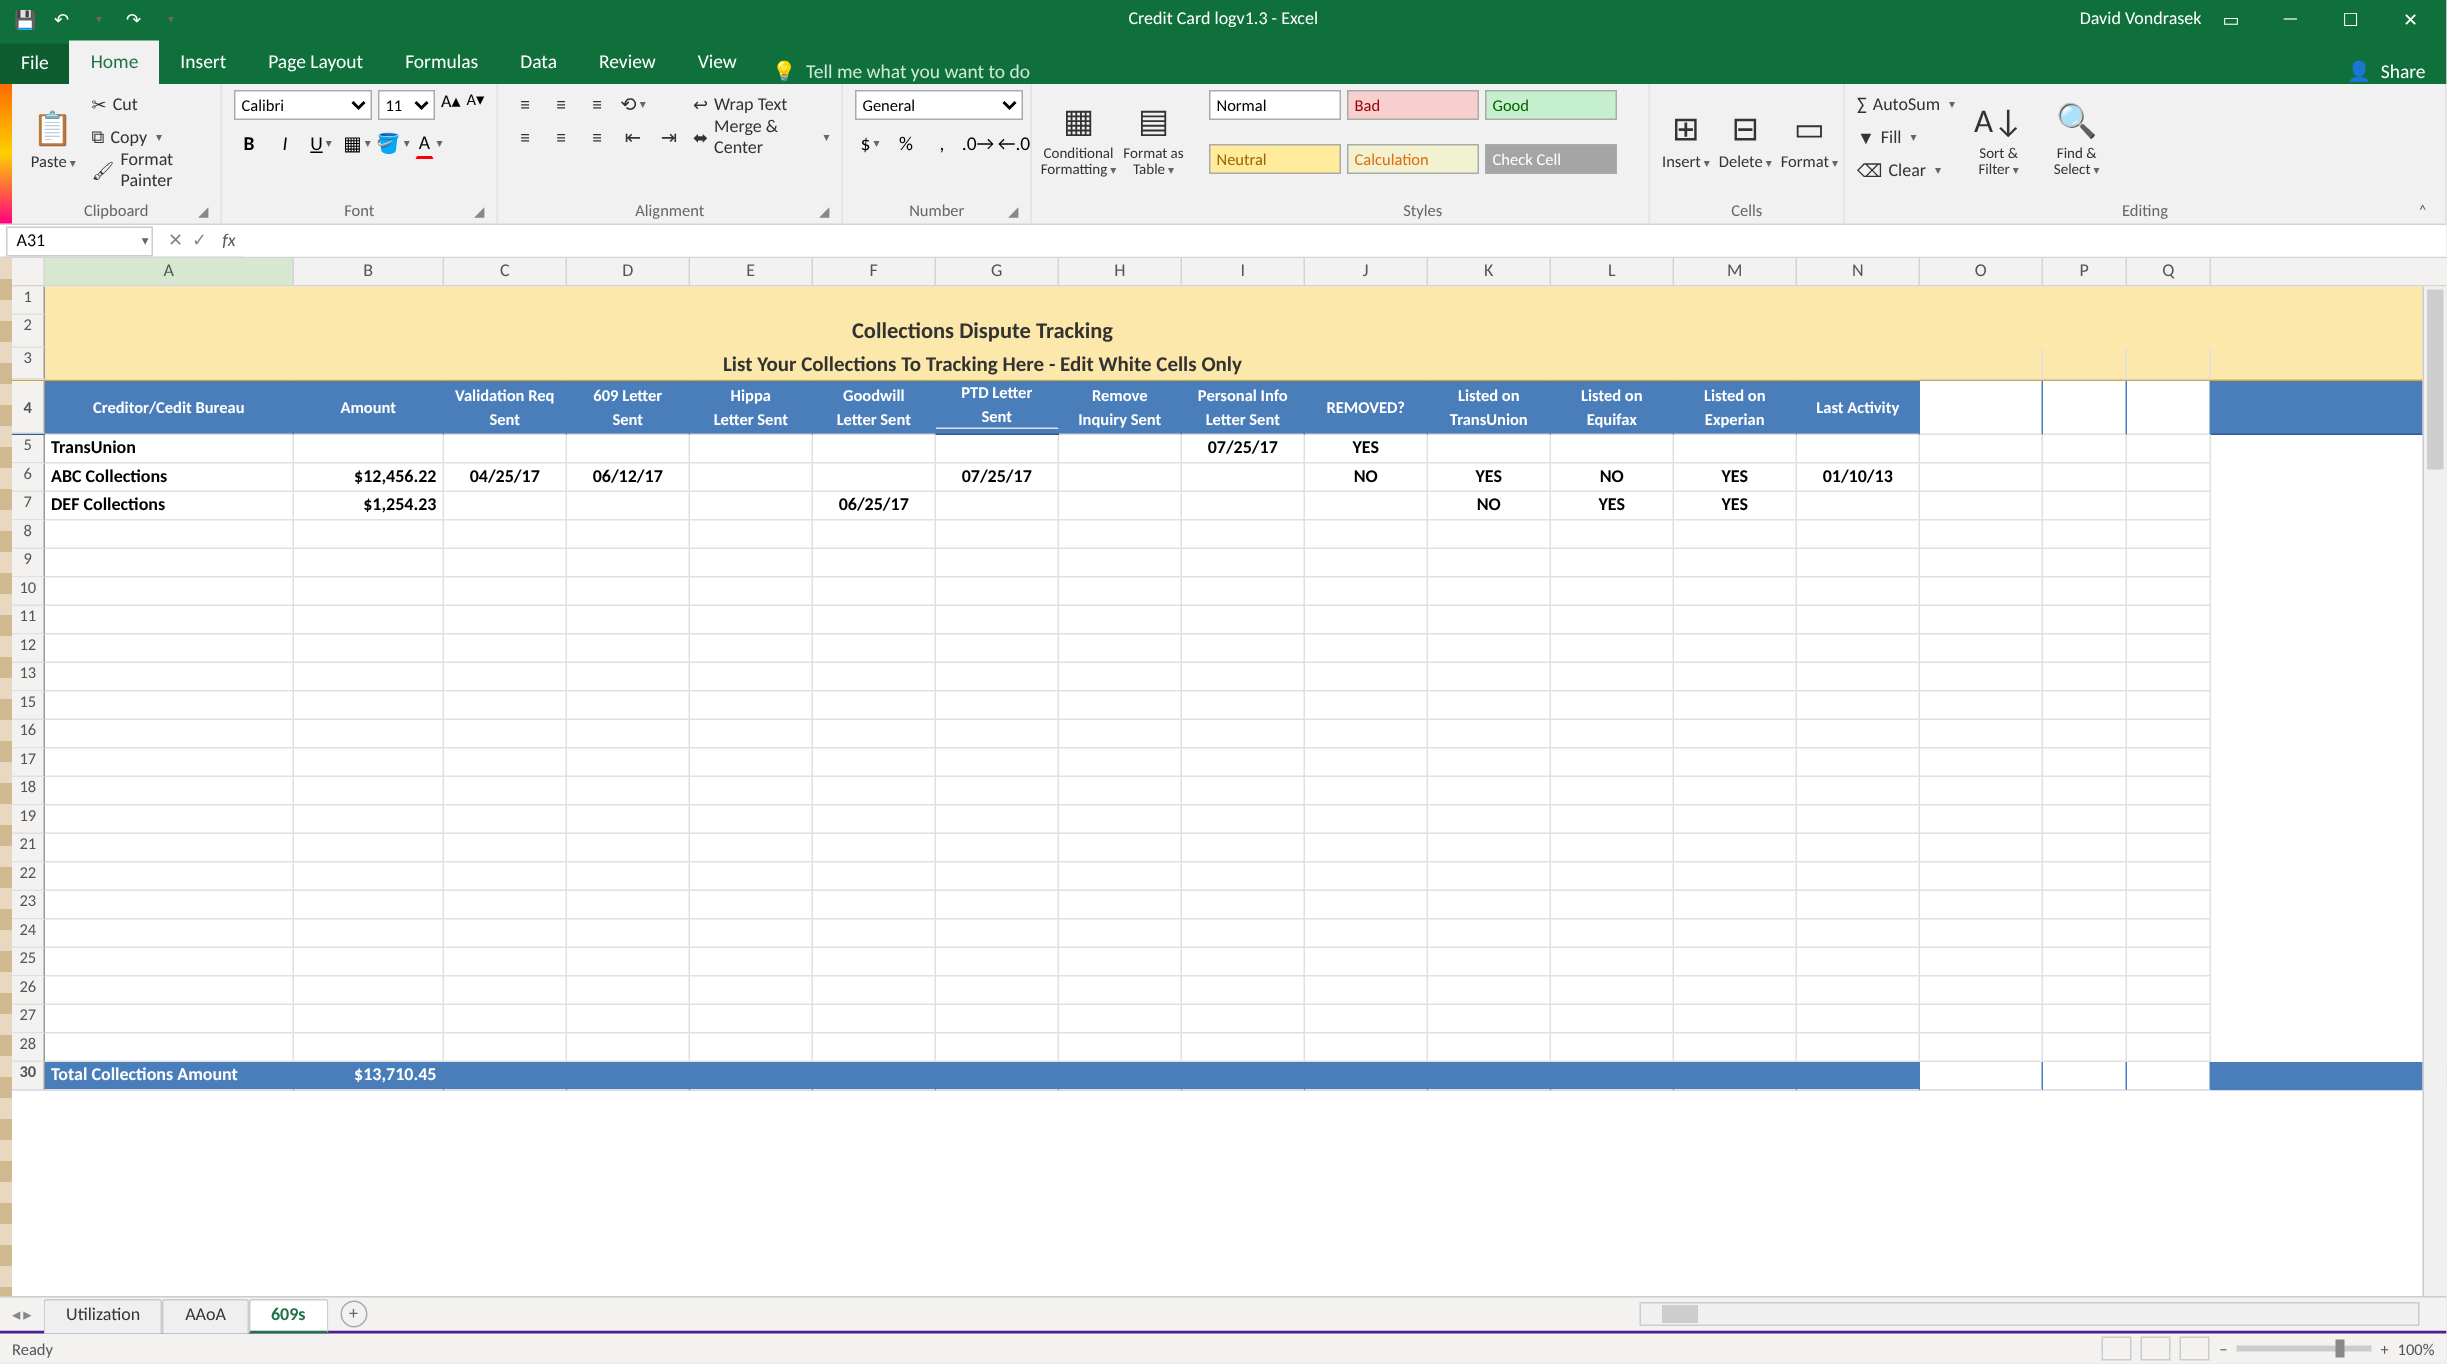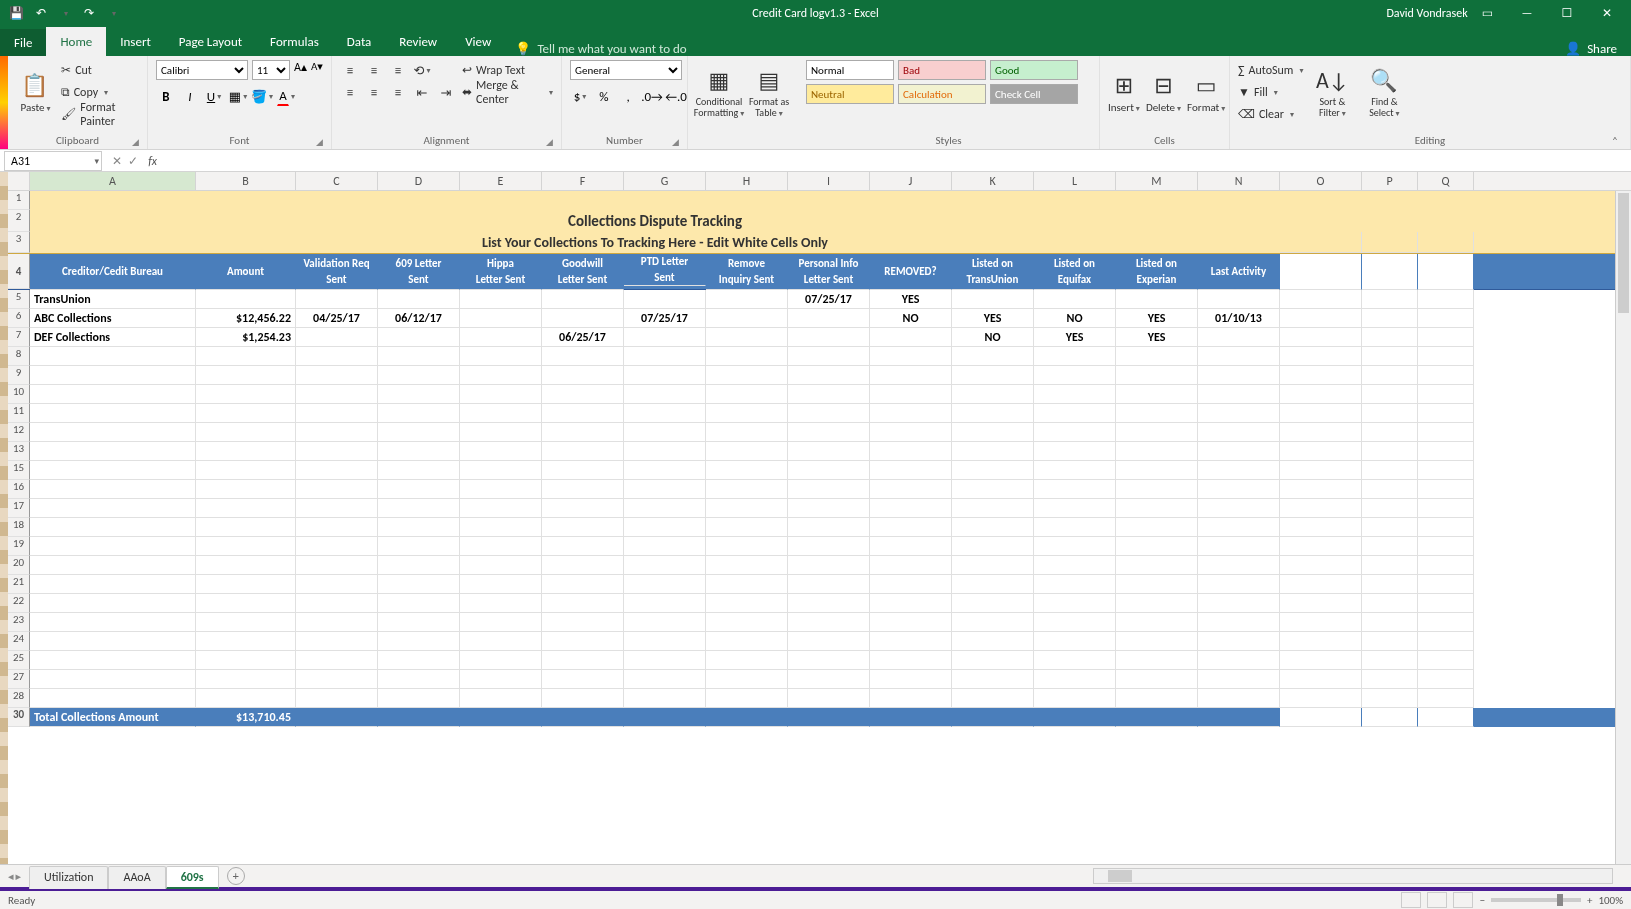--- a/index.html
+++ b/index.html
@@ -82,21 +82,21 @@
 
 .sheet-bar { height: 23px; background: #f3f2f1; border-top: 1px solid #ccc; display: flex; align-items: center; position: relative; }
 .sheet-nav { display: flex; gap: 2px; padding: 0 8px; color: #888; font-size: 11px; }
 .sheet-tab { padding: 3px 14px; font-size: 12px; border: 1px solid #ccc; border-bottom: none; border-top-left-radius: 2px; border-top-right-radius: 2px; background: #efefef; color: #333; margin-top: 2px; }
 .sheet-tab.active { background: #fff; color: #217346; font-weight: bold; border-bottom: 2px solid #217346; }
 .add-sheet { width: 18px; height: 18px; border: 1px solid #aaa; border-radius: 50%; display: flex; align-items: center; justify-content: center; margin-left: 8px; font-size: 12px; color: #666; }
 .h-scroll { position: absolute; right: 18px; width: 520px; height: 16px; bottom: 3px; background: #f0f0f0; border: 1px solid #ccc; }
 .h-scroll .thumb { position: absolute; left: 14px; top: 1px; bottom: 1px; width: 24px; background: #cdcdcd; }
 
 
-.status-bar { height: 22px; background: #f3f2f1; border-top: 4px solid #4c1d95; display: flex; align-items: center; font-size: 11px; color: #555; padding: 0 8px; gap: 8px; }
+.status-bar { height: 22px; background: #f3f2f1; border-top: 2px solid #4c1d95; display: flex; align-items: center; font-size: 11px; color: #555; padding: 0 8px; gap: 8px; }
 .status-bar .right-side { margin-left: auto; display: flex; align-items: center; gap: 6px; }
 .view-btn { width: 20px; height: 16px; border: 1px solid #ccc; }
 .zoom-slider { width: 90px; height: 4px; background: #ccc; position: relative; }
 .zoom-slider .thumb { position: absolute; top: -4px; right: 18px; width: 6px; height: 12px; background: #888; }
 
 .vscroll { position: absolute; right: 0; top: 19px; bottom: 0; width: 16px; background: #f0f0f0; border-left: 1px solid #ccc; }
 .vscroll .thumb { position: absolute; top: 2px; left: 2px; right: 2px; height: 120px; background: #cdcdcd; }
 </style>
 </head>
 <body>
@@ -249,21 +249,21 @@
         </div>
       <div class="big-btn">
           <span class="ico">▤</span>
           <span class="dd" style="font-size:10px;line-height:11px;text-align:center;">Format as Table</span>
         </div>
     </div>
     <div class="label"></div>
   </div>
 
   <div class="rgroup" style="width:302px">
-    <div class="body" style="flex-direction:column;gap:4px;">
+    <div class="body" style="flex-direction:column;gap:16px;">
       <div style="display:flex;gap:4px;">
         <div class="style-box style-normal">Normal</div>
         <div class="style-box style-bad">Bad</div>
         <div class="style-box style-good">Good</div>
       </div>
       <div style="display:flex;gap:4px;">
         <div class="style-box style-neutral">Neutral</div>
         <div class="style-box style-calc">Calculation</div>
         <div class="style-box style-check">Check Cell</div>
       </div>
@@ -711,40 +711,20 @@
           <div class="cell " style="width: 82px;"></div>
           <div class="cell " style="width: 82px;"></div>
           <div class="cell " style="width: 82px;"></div>
           <div class="cell " style="width: 82px;"></div>
           <div class="cell " style="width: 82px;"></div>
           <div class="cell " style="width: 82px;"></div>
           <div class="cell " style="width: 56px;"></div>
           <div class="cell " style="width: 56px;"></div>
         </div>
         <div class="r ">
-          <div class="rh">20</div>
-          <div class="cell " style="width: 166px;"></div>
-          <div class="cell " style="width: 100px;"></div>
-          <div class="cell " style="width: 82px;"></div>
-          <div class="cell " style="width: 82px;"></div>
-          <div class="cell " style="width: 82px;"></div>
-          <div class="cell " style="width: 82px;"></div>
-          <div class="cell " style="width: 82px;"></div>
-          <div class="cell " style="width: 82px;"></div>
-          <div class="cell " style="width: 82px;"></div>
-          <div class="cell " style="width: 82px;"></div>
-          <div class="cell " style="width: 82px;"></div>
-          <div class="cell " style="width: 82px;"></div>
-          <div class="cell " style="width: 82px;"></div>
-          <div class="cell " style="width: 82px;"></div>
-          <div class="cell " style="width: 82px;"></div>
-          <div class="cell " style="width: 56px;"></div>
-          <div class="cell " style="width: 56px;"></div>
-        </div>
-        <div class="r ">
           <div class="rh">21</div>
           <div class="cell " style="width: 166px;"></div>
           <div class="cell " style="width: 100px;"></div>
           <div class="cell " style="width: 82px;"></div>
           <div class="cell " style="width: 82px;"></div>
           <div class="cell " style="width: 82px;"></div>
           <div class="cell " style="width: 82px;"></div>
           <div class="cell " style="width: 82px;"></div>
           <div class="cell " style="width: 82px;"></div>
           <div class="cell " style="width: 82px;"></div>
@@ -812,20 +792,40 @@
           <div class="cell " style="width: 82px;"></div>
           <div class="cell " style="width: 82px;"></div>
           <div class="cell " style="width: 82px;"></div>
           <div class="cell " style="width: 82px;"></div>
           <div class="cell " style="width: 82px;"></div>
           <div class="cell " style="width: 56px;"></div>
           <div class="cell " style="width: 56px;"></div>
         </div>
         <div class="r ">
           <div class="rh">25</div>
+          <div class="cell " style="width: 166px;"></div>
+          <div class="cell " style="width: 100px;"></div>
+          <div class="cell " style="width: 82px;"></div>
+          <div class="cell " style="width: 82px;"></div>
+          <div class="cell " style="width: 82px;"></div>
+          <div class="cell " style="width: 82px;"></div>
+          <div class="cell " style="width: 82px;"></div>
+          <div class="cell " style="width: 82px;"></div>
+          <div class="cell " style="width: 82px;"></div>
+          <div class="cell " style="width: 82px;"></div>
+          <div class="cell " style="width: 82px;"></div>
+          <div class="cell " style="width: 82px;"></div>
+          <div class="cell " style="width: 82px;"></div>
+          <div class="cell " style="width: 82px;"></div>
+          <div class="cell " style="width: 82px;"></div>
+          <div class="cell " style="width: 56px;"></div>
+          <div class="cell " style="width: 56px;"></div>
+        </div>
+        <div class="r ">
+          <div class="rh">26</div>
           <div class="cell " style="width: 166px;"></div>
           <div class="cell " style="width: 100px;"></div>
           <div class="cell " style="width: 82px;"></div>
           <div class="cell " style="width: 82px;"></div>
           <div class="cell " style="width: 82px;"></div>
           <div class="cell " style="width: 82px;"></div>
           <div class="cell " style="width: 82px;"></div>
           <div class="cell " style="width: 82px;"></div>
           <div class="cell " style="width: 82px;"></div>
           <div class="cell " style="width: 82px;"></div>

